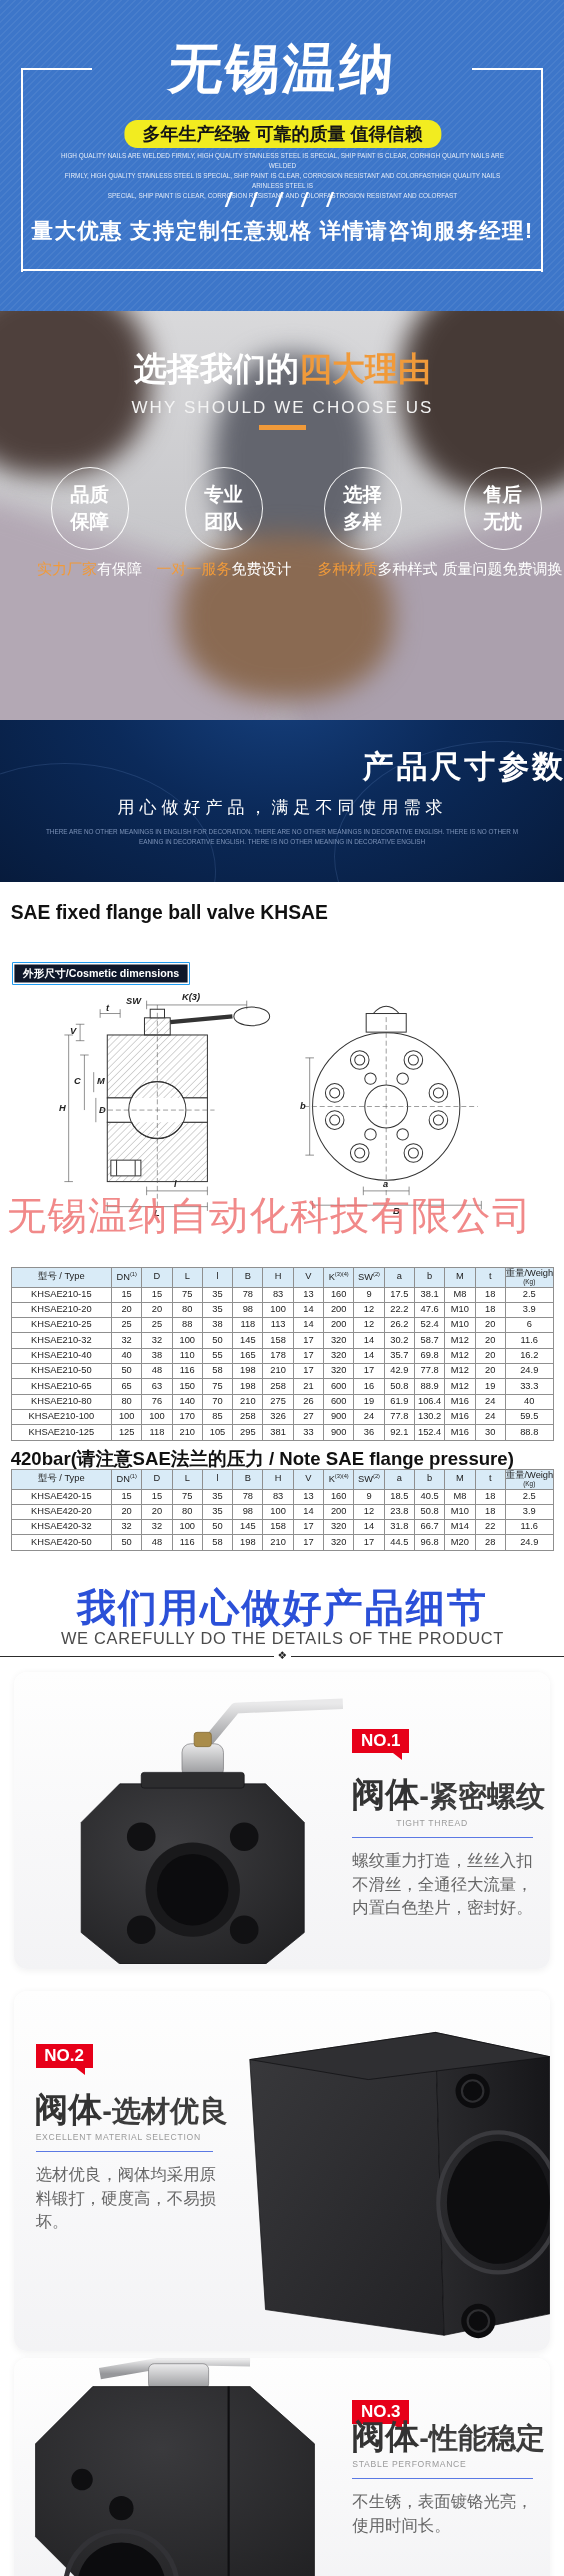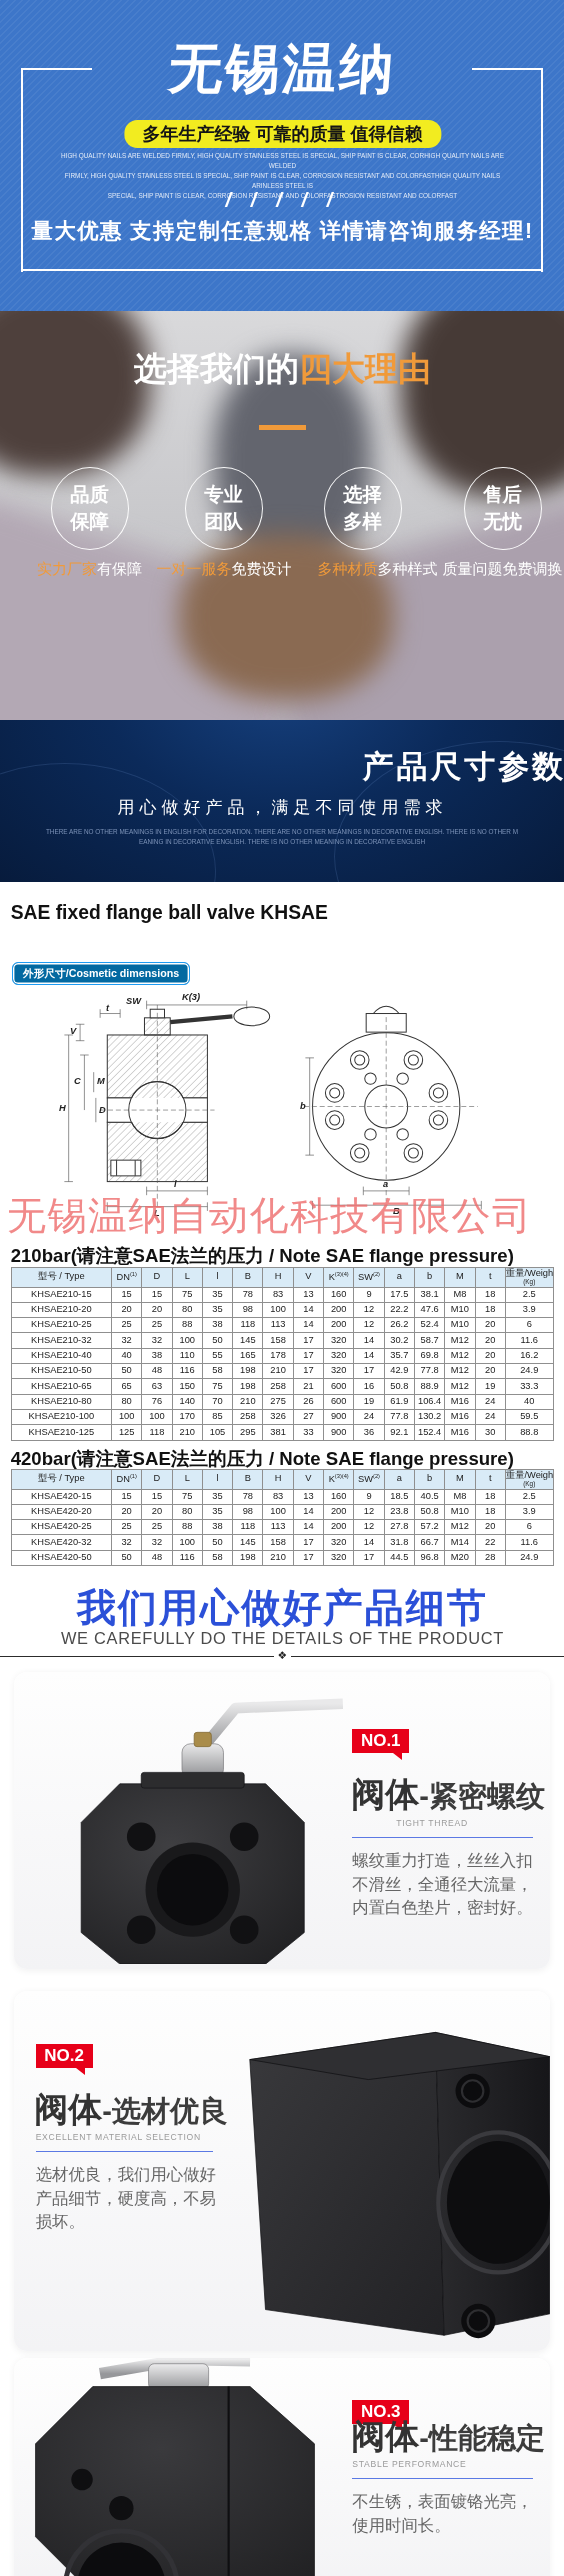--- a/index.html
+++ b/index.html
@@ -40,22 +40,22 @@
   
   .navy{left:0;top:720px;width:565px;height:162px;
     background:radial-gradient(ellipse at 50% -20%,#16407e 0%,#0b2a5a 45%,#071b3c 100%);overflow:hidden;}
   .nv-arc{position:absolute;border:0.7px solid rgba(120,160,220,.18);border-radius:50%;}
   .nv-title{left:1px;top:26px;width:100%;text-align:right;color:#fff;font-size:31px;font-weight:bold;letter-spacing:2.9px;}
   .nv-sub{left:0;top:76px;width:100%;text-align:center;color:#fff;font-size:17px;letter-spacing:5px;}
   .nv-eng{left:39px;top:107px;width:486px;text-align:center;font-size:6.4px;line-height:10px;color:#7d93b8;}
 
   
   .sae-h{left:10.7px;top:902px;font-size:19.3px;font-weight:bold;color:#111;}
-  .dims-label{left:12px;top:962px;height:21.4px;line-height:21.4px;padding:0 10px;background:#0369a1;
-    color:#fff;font-size:10.7px;font-weight:bold;border-radius:6px;border:1.4px solid #1d9bf2;
+  .dims-label{left:12px;top:962px;height:21.4px;line-height:21.4px;padding:0 10px;background:#0f172a;
+    color:#fff;font-size:10.7px;font-weight:bold;border-radius:1px;border:1.4px solid #1d9bf2;
     box-shadow:inset 0 0 0 1.4px #fff;}
   .draw{left:0;top:992px;width:565px;height:229px;}
   .dlab{position:absolute;font-size:9.3px;font-weight:bold;color:#222;font-style:italic;}
   .watermark{left:7.1px;top:1189px;width:557px;font-size:39px;letter-spacing:1.4px;white-space:nowrap;
     color:rgba(238,108,108,.8);z-index:5;font-weight:500;}
 
   
   .tbl-title{left:10.7px;font-size:18.6px;font-weight:bold;color:#111;}
   table.spec{border-collapse:collapse;table-layout:fixed;width:543px;font-size:9.3px;color:#222;
     text-align:center;background:#fff;}
@@ -116,20 +116,21 @@
     <div class="blob" style="left:-50px;top:-29px;width:200px;height:193px;background:#4e403c;"></div>
     <div class="blob" style="right:-50px;top:-36px;width:214px;height:222px;background:#463a36;"></div>
     <div class="blob" style="left:214px;top:43px;width:157px;height:214px;background:#63656e;"></div>
     <div class="blob" style="left:-93px;bottom:-64px;width:386px;height:243px;background:#b3a8b4;transform:rotate(18deg);border-radius:43px;"></div>
     <div class="blob" style="right:-100px;bottom:-71px;width:386px;height:257px;background:#aba0ad;transform:rotate(-16deg);border-radius:43px;"></div>
     <div class="blob" style="left:179px;bottom:21.4px;width:214px;height:164px;background:#8a6a52;"></div>
 
     <div class="abs rs-title">
       <span>选择我们的</span><span class="org">四大理由</span>
     </div>
+    <div class="abs rs-sub">WHY SHOULD WE CHOOSE US</div>
     <div class="abs rs-bar"></div>
 
     <div class="abs rs-item" style="left:27px;width:125px;">
       <div class="rs-ellipse">
         <div class="rs-circ-txt">
             <div>品质</div>
             <div>保障</div>
           </div>
       </div>
     </div>
@@ -288,21 +289,20 @@
     <span class="dlab" style="left:99px;top:113px;">D</span>
     <span class="dlab" style="left:174px;top:187px;">l</span>
     <span class="dlab" style="left:154px;top:216px;">L</span>
     <span class="dlab" style="left:300px;top:109px;">b</span>
     <span class="dlab" style="left:383px;top:187px;">a</span>
     <span class="dlab" style="left:393px;top:214px;">B</span>
   </div>
 
   <div class="abs watermark">无锡温纳自动化科技有限公司</div>
 
-  <div class="abs tbl-title" style="top:1243px;">210bar(请注意SAE法兰的压力 / Note SAE flange pressure)</div>
   <table class="abs spec t210">
       <colgroup>
         <col style="width: 18.5%;">
         <col style="width: 5.59231%;">
         <col style="width: 5.59231%;">
         <col style="width: 5.59231%;">
         <col style="width: 5.59231%;">
         <col style="width: 5.59231%;">
         <col style="width: 5.59231%;">
         <col style="width: 5.59231%;">
@@ -572,37 +572,20 @@
           <td>98</td>
           <td>100</td>
           <td>14</td>
           <td>200</td>
           <td>12</td>
           <td>23.8</td>
           <td>50.8</td>
           <td>M10</td>
           <td>18</td>
           <td>3.9</td>
-        </tr>
-        <tr>
-          <td>KHSAE420-25</td>
-          <td>25</td>
-          <td>25</td>
-          <td>88</td>
-          <td>38</td>
-          <td>118</td>
-          <td>113</td>
-          <td>14</td>
-          <td>200</td>
-          <td>12</td>
-          <td>27.8</td>
-          <td>57.2</td>
-          <td>M12</td>
-          <td>20</td>
-          <td>6</td>
         </tr>
         <tr>
           <td>KHSAE420-32</td>
           <td>32</td>
           <td>32</td>
           <td>100</td>
           <td>50</td>
           <td>145</td>
           <td>158</td>
           <td>17</td>
@@ -693,21 +676,21 @@
       <circle cx="352" cy="140" r="15" fill="none" stroke="#2e2e31" stroke-width="3"></circle>
       <circle cx="360" cy="462" r="24" fill="#0c0c0e"></circle>
       <circle cx="360" cy="462" r="15" fill="none" stroke="#2e2e31" stroke-width="3"></circle>
     </svg>
     <div class="badge" style="left:21.4px;top:53px;">NO.2</div>
     <div class="d-title" style="left:20px;top:96px;">
       <span class="big">阀体</span><span class="small">-选材优良</span>
     </div>
     <div class="d-en" style="left:21.4px;top:141px;">EXCELLENT MATERIAL SELECTION</div>
     <div class="d-rule" style="left:21.4px;top:160px;width:177px;"></div>
-    <div class="d-para" style="left:21.4px;top:172px;width:189px;">选材优良，我们用心做好产品细节，硬度高，不易损坏。</div>
+    <div class="d-para" style="left:21.4px;top:172px;width:189px;">选材优良，阀体均采用原料锻打，硬度高，不易损坏。</div>
   </div>
 
   <div class="card" style="top:2358px;height:236px;">
     <svg class="abs" style="left:0;top:0;" width="322" height="236" viewBox="0 0 450 330">
       <defs>
         <linearGradient id="sv3" x1="0" y1="0" x2="0" y2="1">
           <stop offset="0" stop-color="#ececed"></stop>
             <stop offset="1" stop-color="#96979a"></stop>
         </linearGradient>
         <radialGradient id="bd3" cx="0.45" cy="0.3" r="1">

